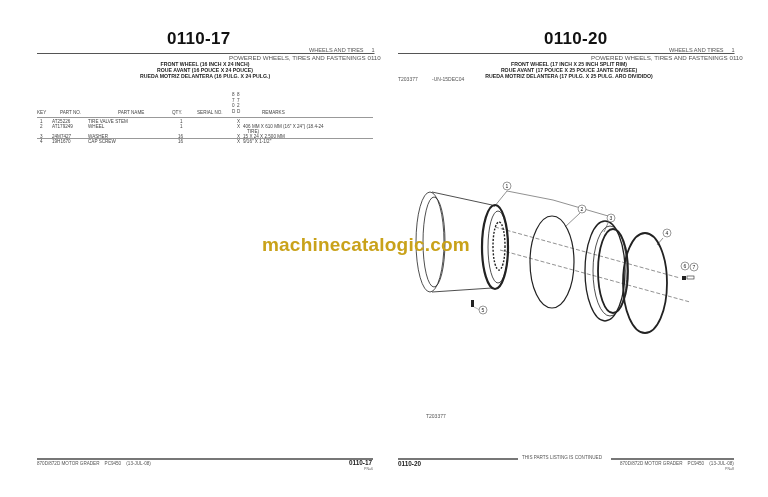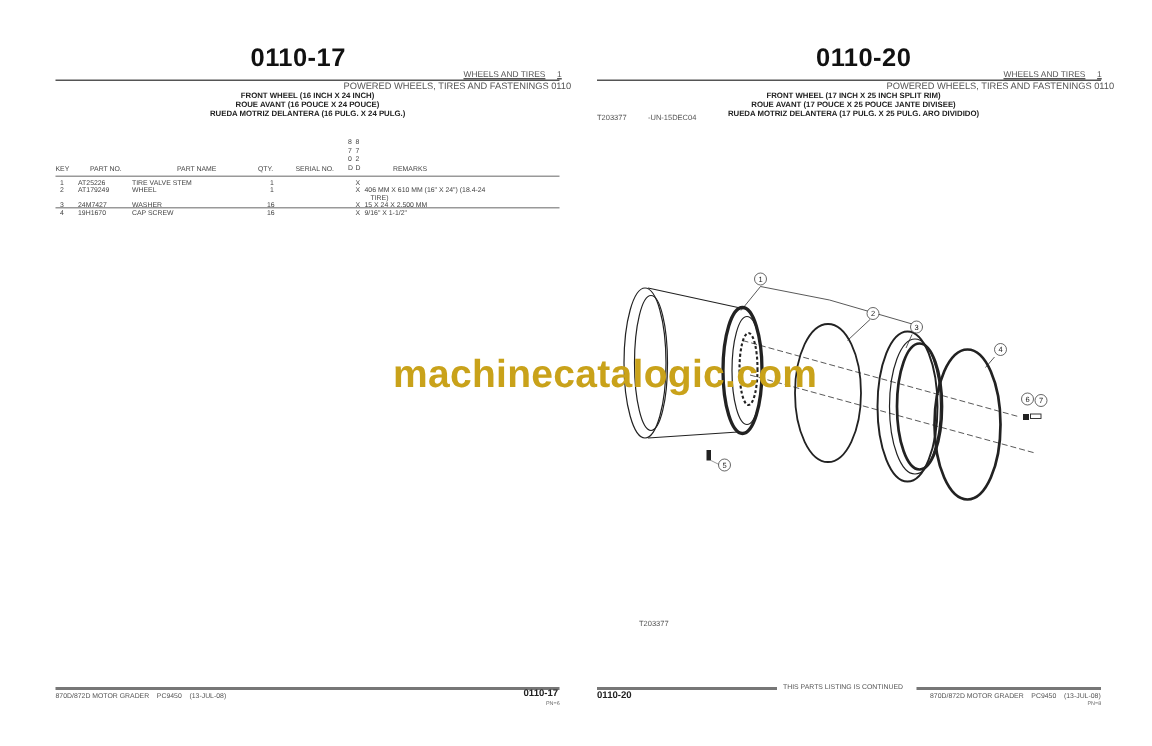--- a/index.html
+++ b/index.html
@@ -12,21 +12,21 @@
   .small { font-size:5.2px; color:#444; white-space:nowrap; }
   .bold-caption { font-size:5.2px; font-weight:bold; color:#222; white-space:nowrap; text-align:center; }
   .abs { position:absolute; }
   .section-head { position:absolute; font-size:6.2px; color:#555; white-space:nowrap; }
   .wt { position:absolute; font-size:5.6px; color:#555; white-space:nowrap; }
   .wt .u { text-decoration:underline; }
   .foot-line { position:absolute; height:2px; background:#777; }
   .foot-txt { position:absolute; font-size:4.6px; color:#555; white-space:nowrap; }
   .foot-num { position:absolute; font-size:6.4px; font-weight:bold; color:#222; white-space:nowrap; }
   .foot-sub { position:absolute; font-size:3.6px; color:#666; white-space:nowrap; }
-  .watermark { position:absolute; left:262px; top:234px; font-size:26px; font-weight:bold; color:#c9a21a; white-space:nowrap; letter-spacing:0.2px; }
+  .watermark { position:absolute; left:262px; top:234px; font-size:19px; font-weight:bold; color:#c9a21a; white-space:nowrap; letter-spacing:0.2px; }
   .diagram { position:absolute; left:400px; top:170px; width:330px; height:170px; }
   .fig-code { position:absolute; font-size:5px; color:#555; white-space:nowrap; }
 </style>
 </head>
 <body>
 
 <div class="page page-left">
   <div class="page-title" style="left:167px;">0110-17</div>
 
   <div class="wt" style="left:309px; top:47px;">

